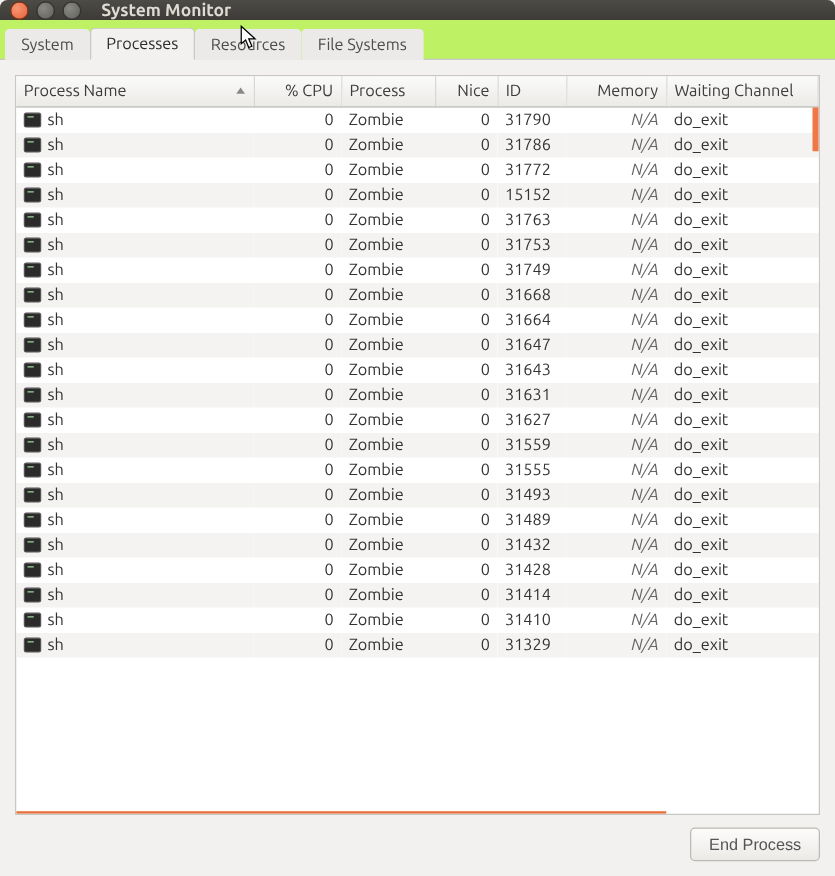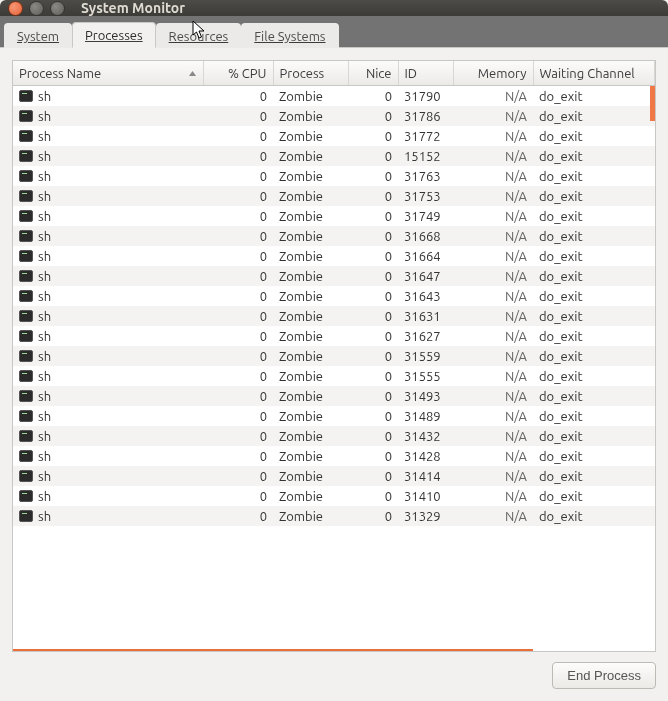--- a/index.html
+++ b/index.html
@@ -48,24 +48,23 @@
     position: absolute;
     left: 192px;
     top: 20px;
     pointer-events: none;
     z-index: 100;
   }
   .tabbar {
     display: flex;
     align-items: flex-end;
     padding: 4px 4px 0 4px;
-    background: #737373;
+    background: #bef264;
     border-bottom: 1px solid #c8c8c5;
     height: 32px;
-    text-decoration: underline;
   }
   .tab {
     padding: 5px 12px;
     font-size: 13px;
     color: #4c4c4c;
     border: 1px solid transparent;
     border-bottom: none;
     border-top-left-radius: 4px;
     border-top-right-radius: 4px;
     margin-right: 0;
@@ -121,21 +120,21 @@
   tbody td {
     padding: 3px 6px;
     font-size: 13px;
     color: #333;
     white-space: nowrap;
     overflow: hidden;
   }
   tbody tr:nth-child(even) td { background: #f4f3f2; }
   tbody tr:nth-child(odd) td { background: #ffffff; }
   td.num { text-align: right; }
-  td.mem { text-align: right; color: #666; padding-right:6px;margin-top:44px;}
+  td.mem { text-align: right; font-style: italic; color: #666; padding-right:6px;margin-top:44px;}
   .proc-name { display:flex; align-items:center; gap:5px; }
   .term-icon {
     width:14px; height:12px;
     background:#2b2b2b;
     border:1px solid #555;
     border-radius:2px;
     position:relative;
     display:inline-block;
     flex-shrink:0;
   }

